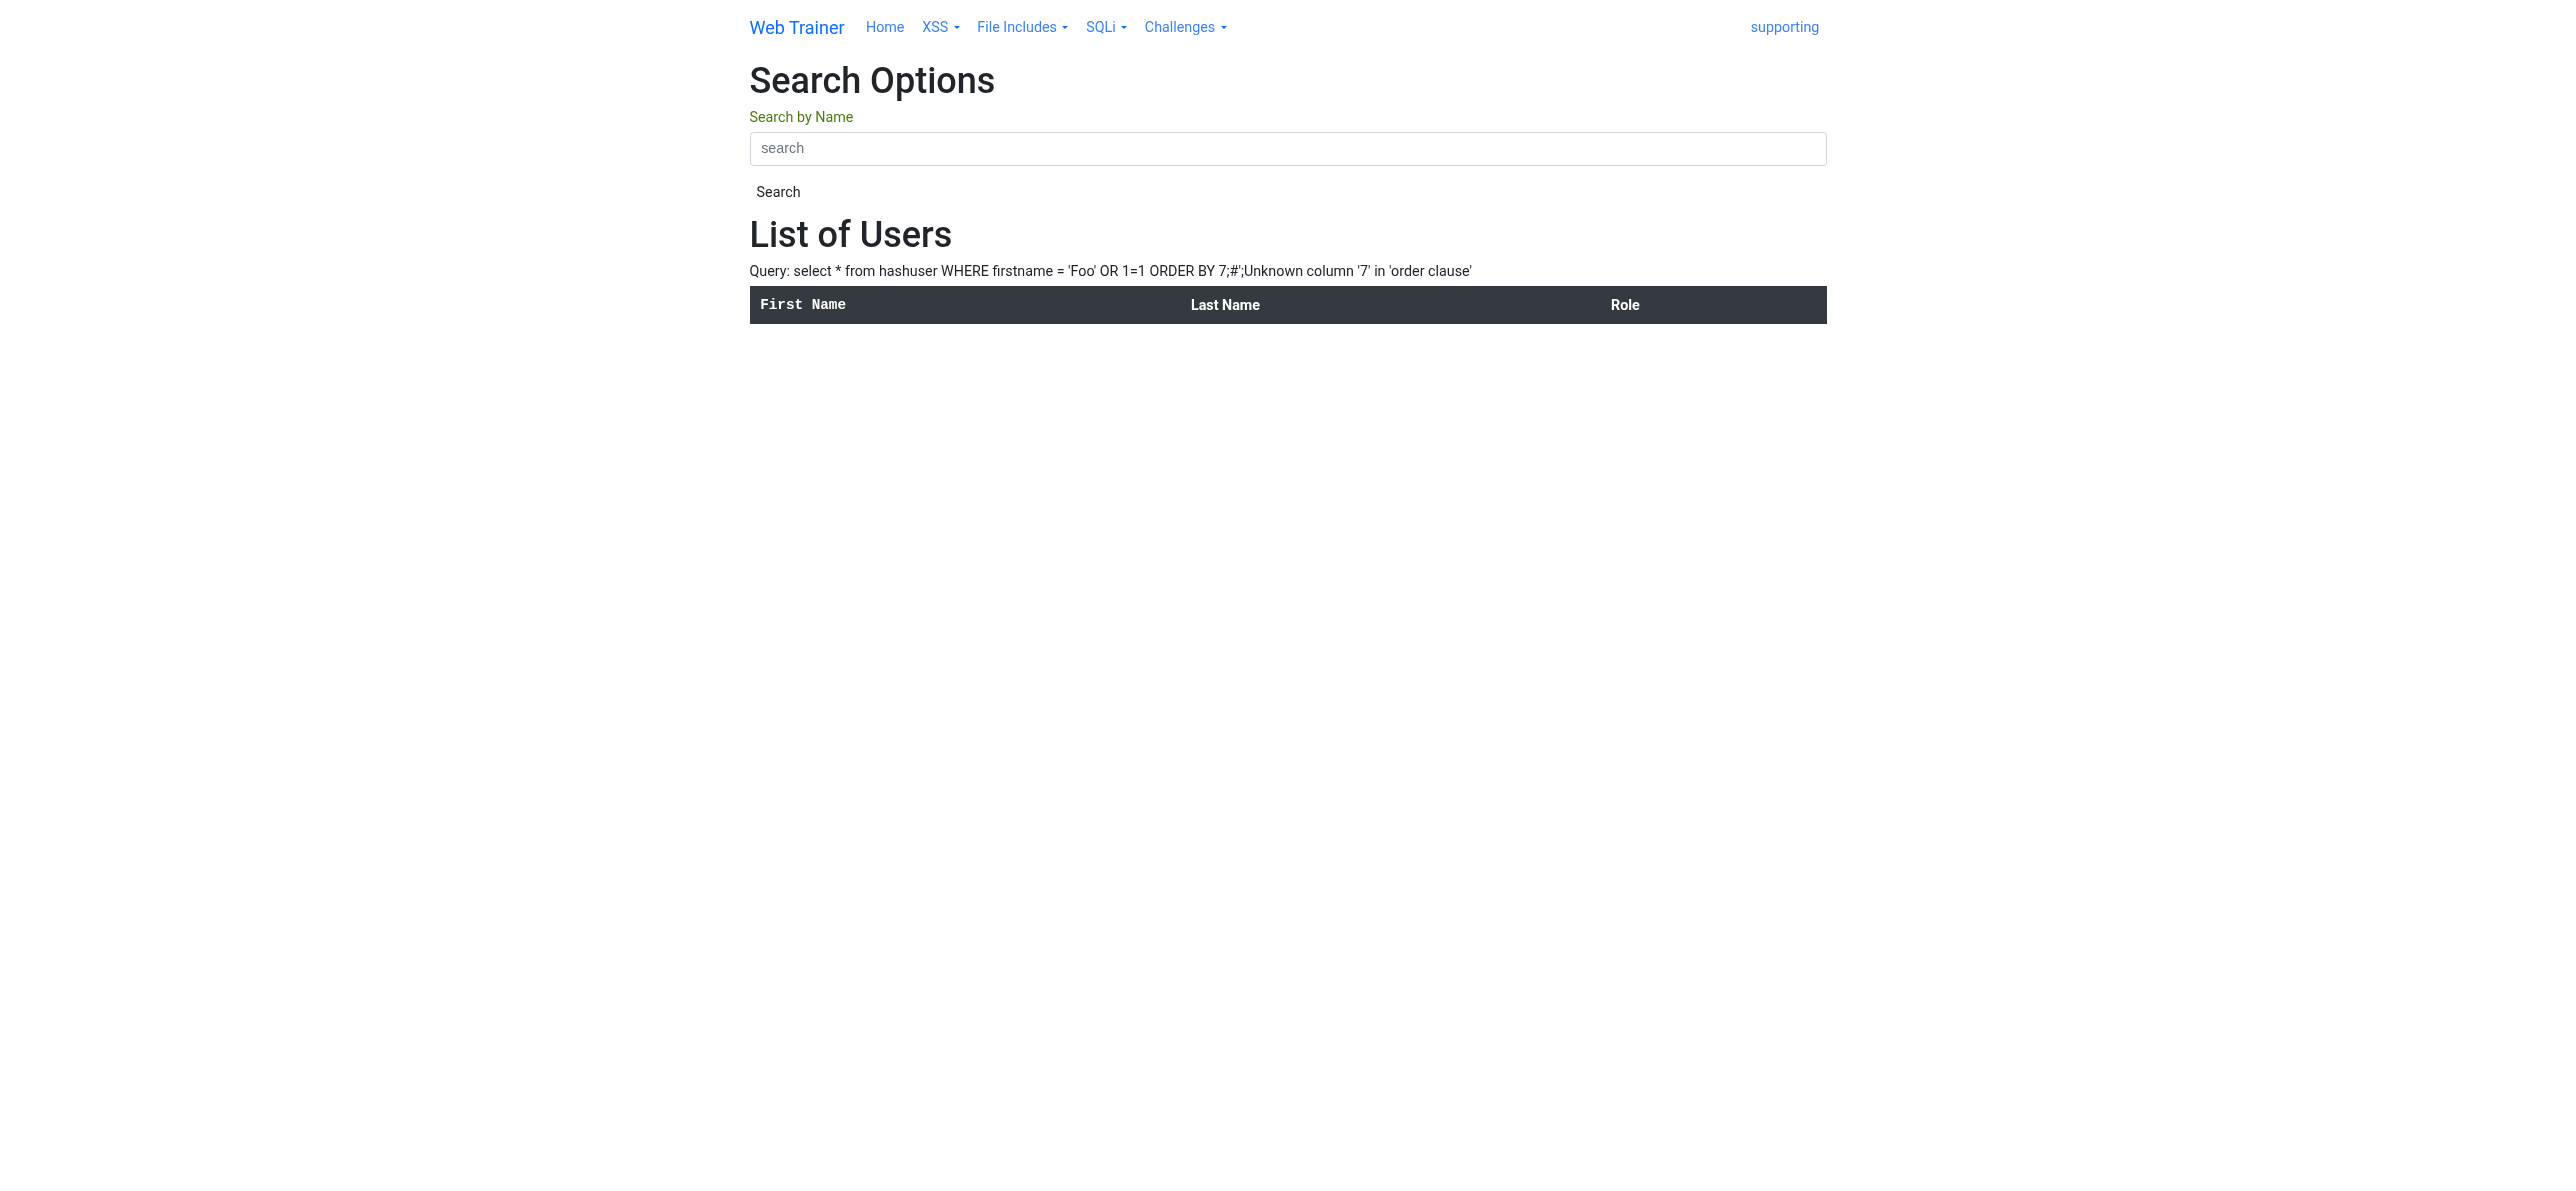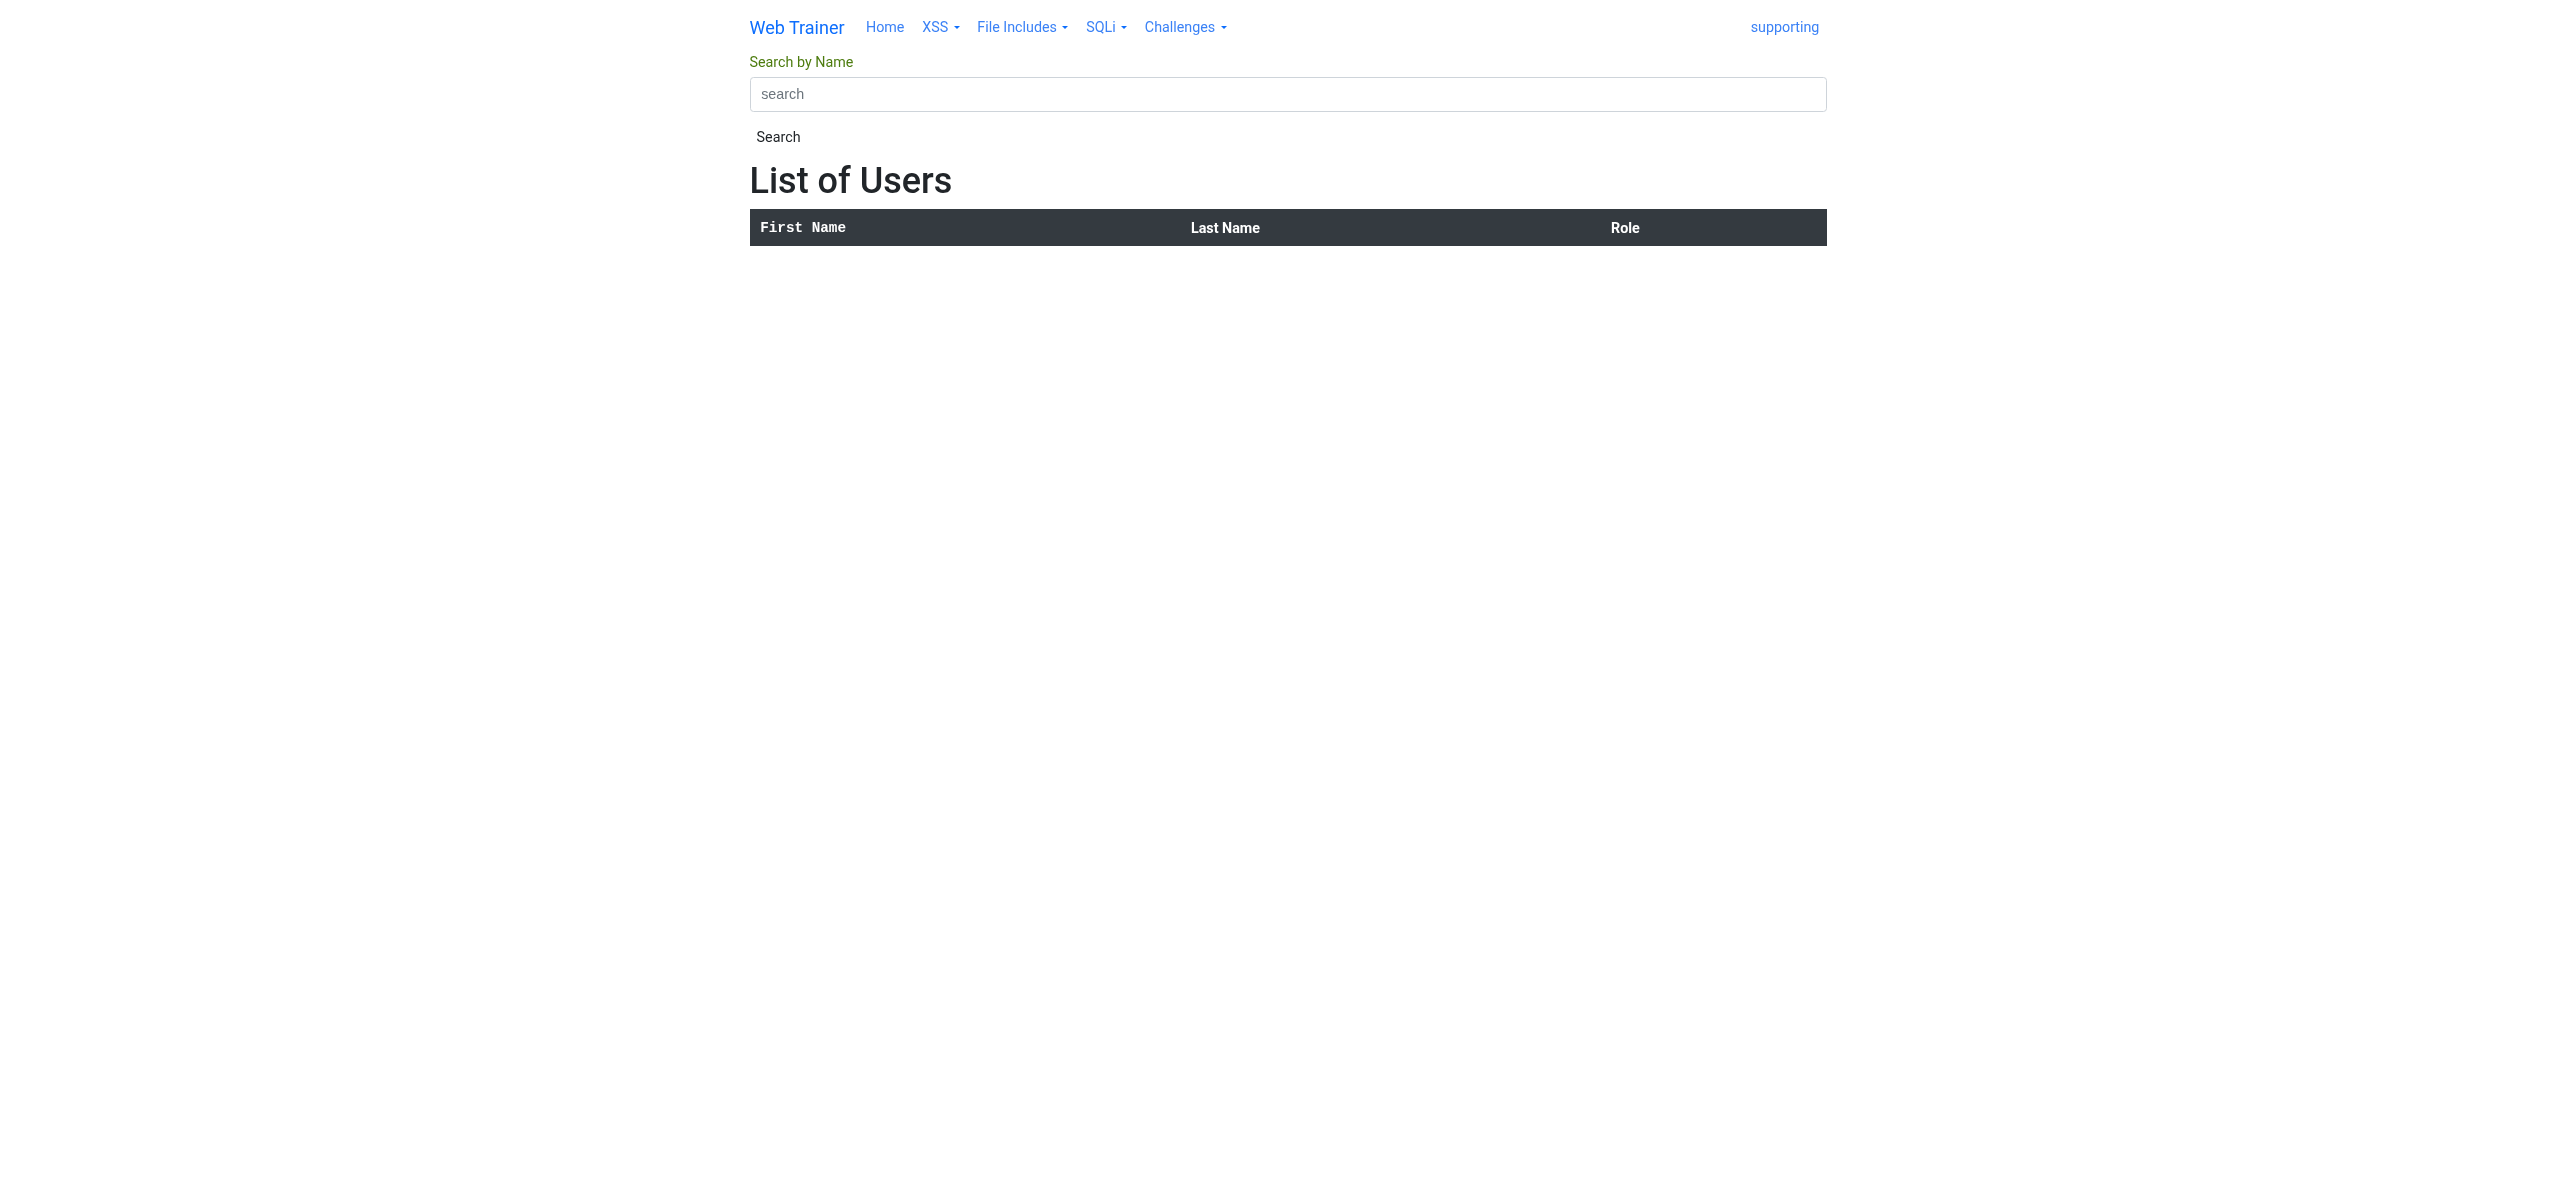--- a/index.html
+++ b/index.html
@@ -165,25 +165,27 @@
         <span class="dropdown-caret"></span>
       </a>
     </li>
   </ul>
   <div class="navbar-right">
     <a class="nav-link">supporting</a>
   </div>
 </nav>
 
 <div class="container">
+  <h1>Search Options</h1>
   <label class="form-label">Search by Name</label>
   <input type="text" class="form-control" placeholder="search" style="">
   <button class="btn-search">Search</button>
 
   <h1>List of Users</h1>
+  <p class="query-text">Query: select * from hashuser WHERE firstname = 'Foo' OR 1=1 ORDER BY 7;#';Unknown column '7' in 'order clause'</p>
 
   <table class="table">
     <thead>
       <tr>
         <th>First Name</th>
         <th>Last Name</th>
         <th>Role</th>
       </tr>
     </thead>
     <tbody></tbody>

